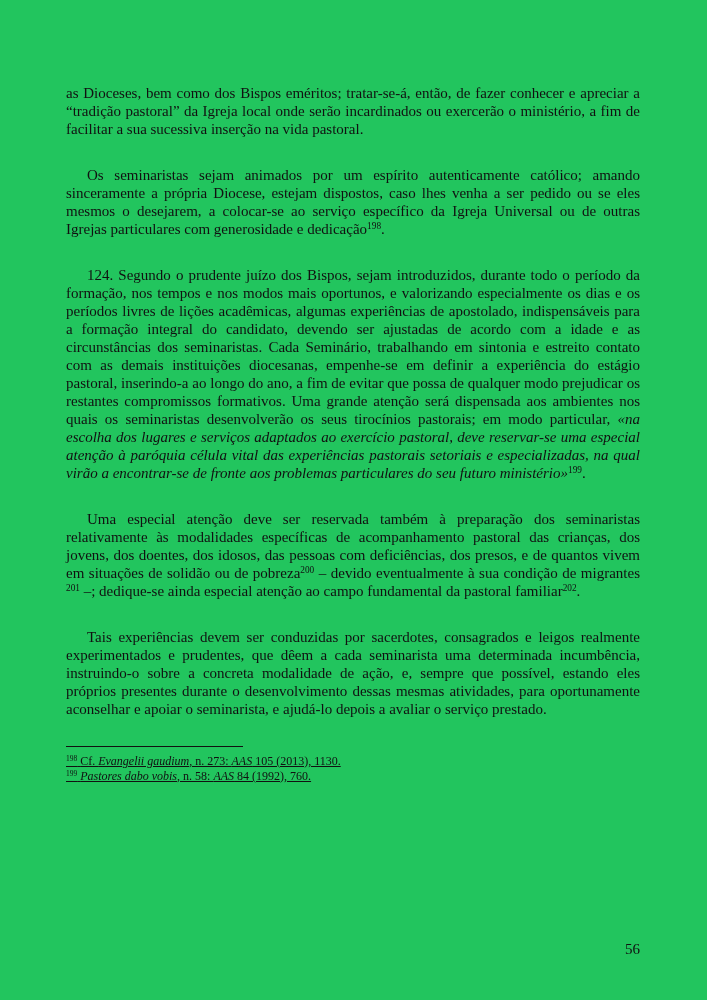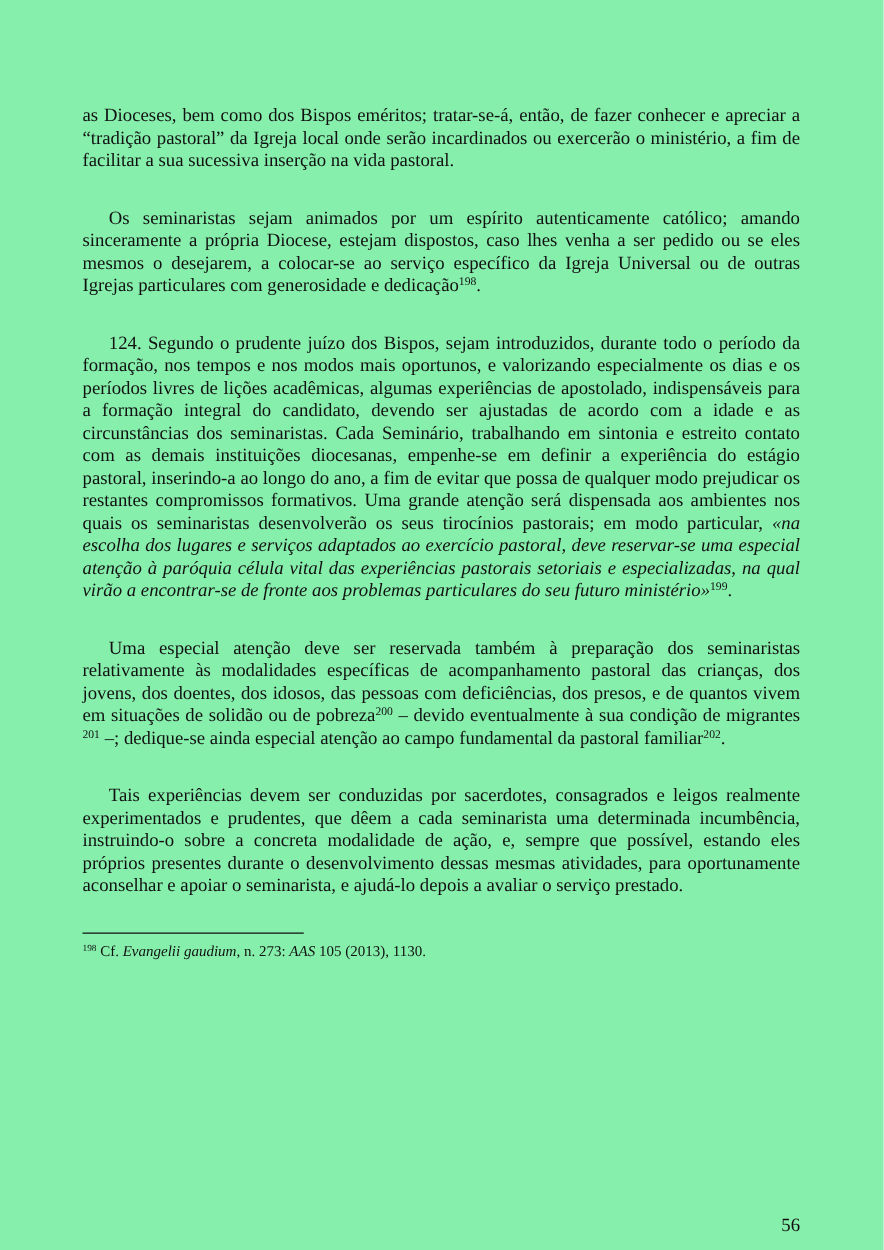--- a/index.html
+++ b/index.html
@@ -4,21 +4,21 @@
 <style>
   html, body {
     margin: 0;
     padding: 0;
     background: #ffffff;
   }
   .page {
     position: relative;
     width: 707px;
     height: 1000px;
-    background: #86efac;
+    background: #22c55e;
     font-family: "Liberation Serif", "DejaVu Serif", serif;
     color: #111111;
     overflow: hidden;
   }
   .content {
     position: absolute;
     left: 66px;
     top: 84px;
     width: 574px;
   }
@@ -37,35 +37,36 @@
   }
   sup {
     font-size: 0.62em;
     line-height: 0;
     vertical-align: baseline;
     position: relative;
     top: -0.55em;
   }
   .footnote-area {
     margin-top: 16px;
+    text-decoration: underline;
   }
   .footnote-rule {
     width: 177px;
     border-top: 1px solid #111111;
     margin: 0 0 7px 0;
   }
   .footnote {
     font-size: 12px;
     line-height: 15px;
     text-align: justify;
     margin: 0;
   }
   .page-number {
     position: absolute;
-    top: 972px;
+    top: 940px;
     right: 67px;
     font-size: 15px;
     line-height: 18px;
     text-align: center;
   }
 </style>
 </head>
 <body>
 
 <div class="page">
@@ -74,17 +75,18 @@
         <p class="para"><span>as Dioceses, bem como dos Bispos eméritos; tratar-se-á, então, de fazer conhecer e apreciar a “tradição pastoral” da Igreja local onde serão incardinados ou exercerão o ministério, a fim de facilitar a sua sucessiva inserção na vida pastoral.</span></p>
         <p class="para ind"><span>Os seminaristas sejam animados por um espírito autenticamente católico; amando sinceramente a própria Diocese, estejam dispostos, caso lhes venha a ser pedido ou se eles mesmos o desejarem, a colocar-se ao serviço específico da Igreja Universal ou de outras Igrejas particulares com generosidade e dedicação</span><sup>198</sup><span>.</span></p>
         <p class="para ind"><span>124. Segundo o prudente juízo dos Bispos, sejam introduzidos, durante todo o período da formação, nos tempos e nos modos mais oportunos, e valorizando especialmente os dias e os períodos livres de lições acadêmicas, algumas experiências de apostolado, indispensáveis para a formação integral do candidato, devendo ser ajustadas de acordo com a idade e as circunstâncias dos seminaristas. Cada Seminário, trabalhando em sintonia e estreito contato com as demais instituições diocesanas, empenhe-se em definir a experiência do estágio pastoral, inserindo-a ao longo do ano, a fim de evitar que possa de qualquer modo prejudicar os restantes compromissos formativos. Uma grande atenção será dispensada aos ambientes nos quais os seminaristas desenvolverão os seus tirocínios pastorais; em modo particular, </span><span class="it">«na escolha dos lugares e serviços adaptados ao exercício pastoral, deve reservar-se uma especial atenção à paróquia célula vital das experiências pastorais setoriais e especializadas, na qual virão a encontrar-se de fronte aos problemas particulares do seu futuro ministério»</span><sup>199</sup><span>.</span></p>
         <p class="para ind"><span>Uma especial atenção deve ser reservada também à preparação dos seminaristas relativamente às modalidades específicas de acompanhamento pastoral das crianças, dos jovens, dos doentes, dos idosos, das pessoas com deficiências, dos presos, e de quantos vivem em situações de solidão ou de pobreza</span><sup>200</sup><span> – devido eventualmente à sua condição de migrantes </span><sup>201</sup><span> –; dedique-se ainda especial atenção ao campo fundamental da pastoral familiar</span><sup>202</sup><span>.</span></p>
         <p class="para ind"><span>Tais experiências devem ser conduzidas por sacerdotes, consagrados e leigos realmente experimentados e prudentes, que dêem a cada seminarista uma determinada incumbência, instruindo-o sobre a concreta modalidade de ação, e, sempre que possível, estando eles próprios presentes durante o desenvolvimento dessas mesmas atividades, para oportunamente aconselhar e apoiar o seminarista, e ajudá-lo depois a avaliar o serviço prestado.</span></p>
       </section>
     <div class="footnote-area">
       <div class="footnote-rule"></div>
       <section id="footnotes">
           <div class="footnote"><sup>198</sup> <span>Cf. </span><span class="it">Evangelii gaudium</span><span>, n. 273: </span><span class="it">AAS</span><span> 105 (2013), 1130.</span></div>
+          <div class="footnote"><sup>199</sup> <span class="it">Pastores dabo vobis</span><span>, n. 58: </span><span class="it">AAS</span><span> 84 (1992), 760.</span></div>
         </section>
     </div>
   </main>
   <div class="page-number">56</div>
 </div>
 
 </body></html>

